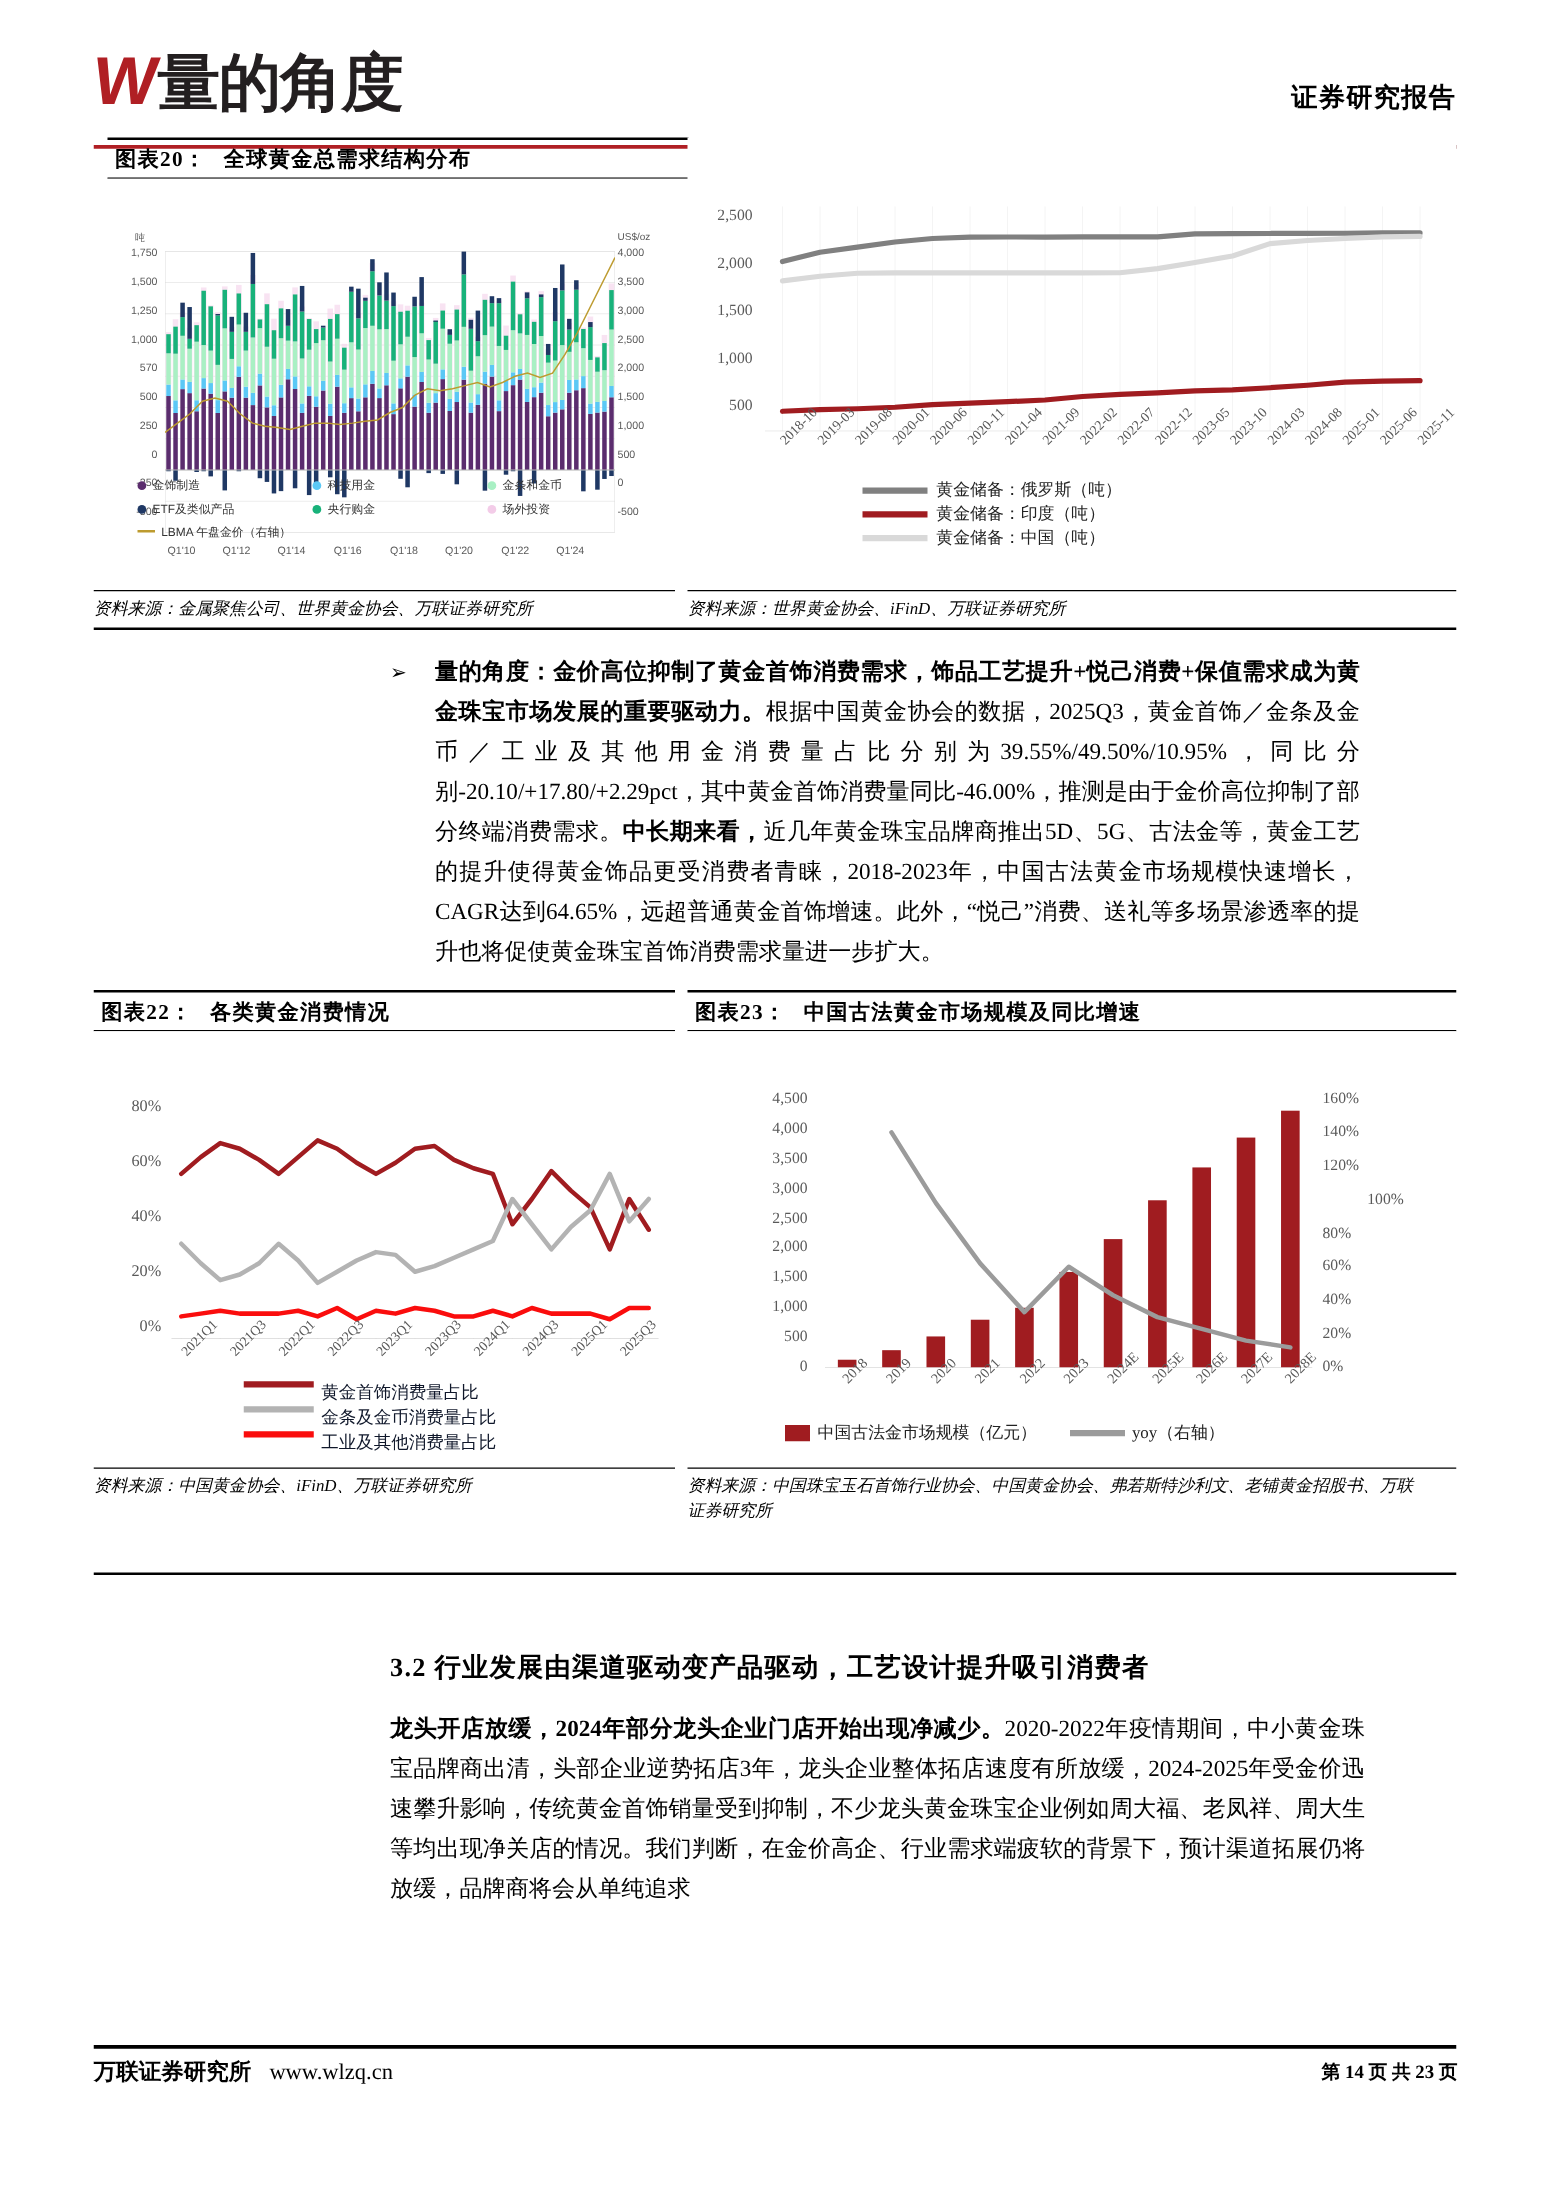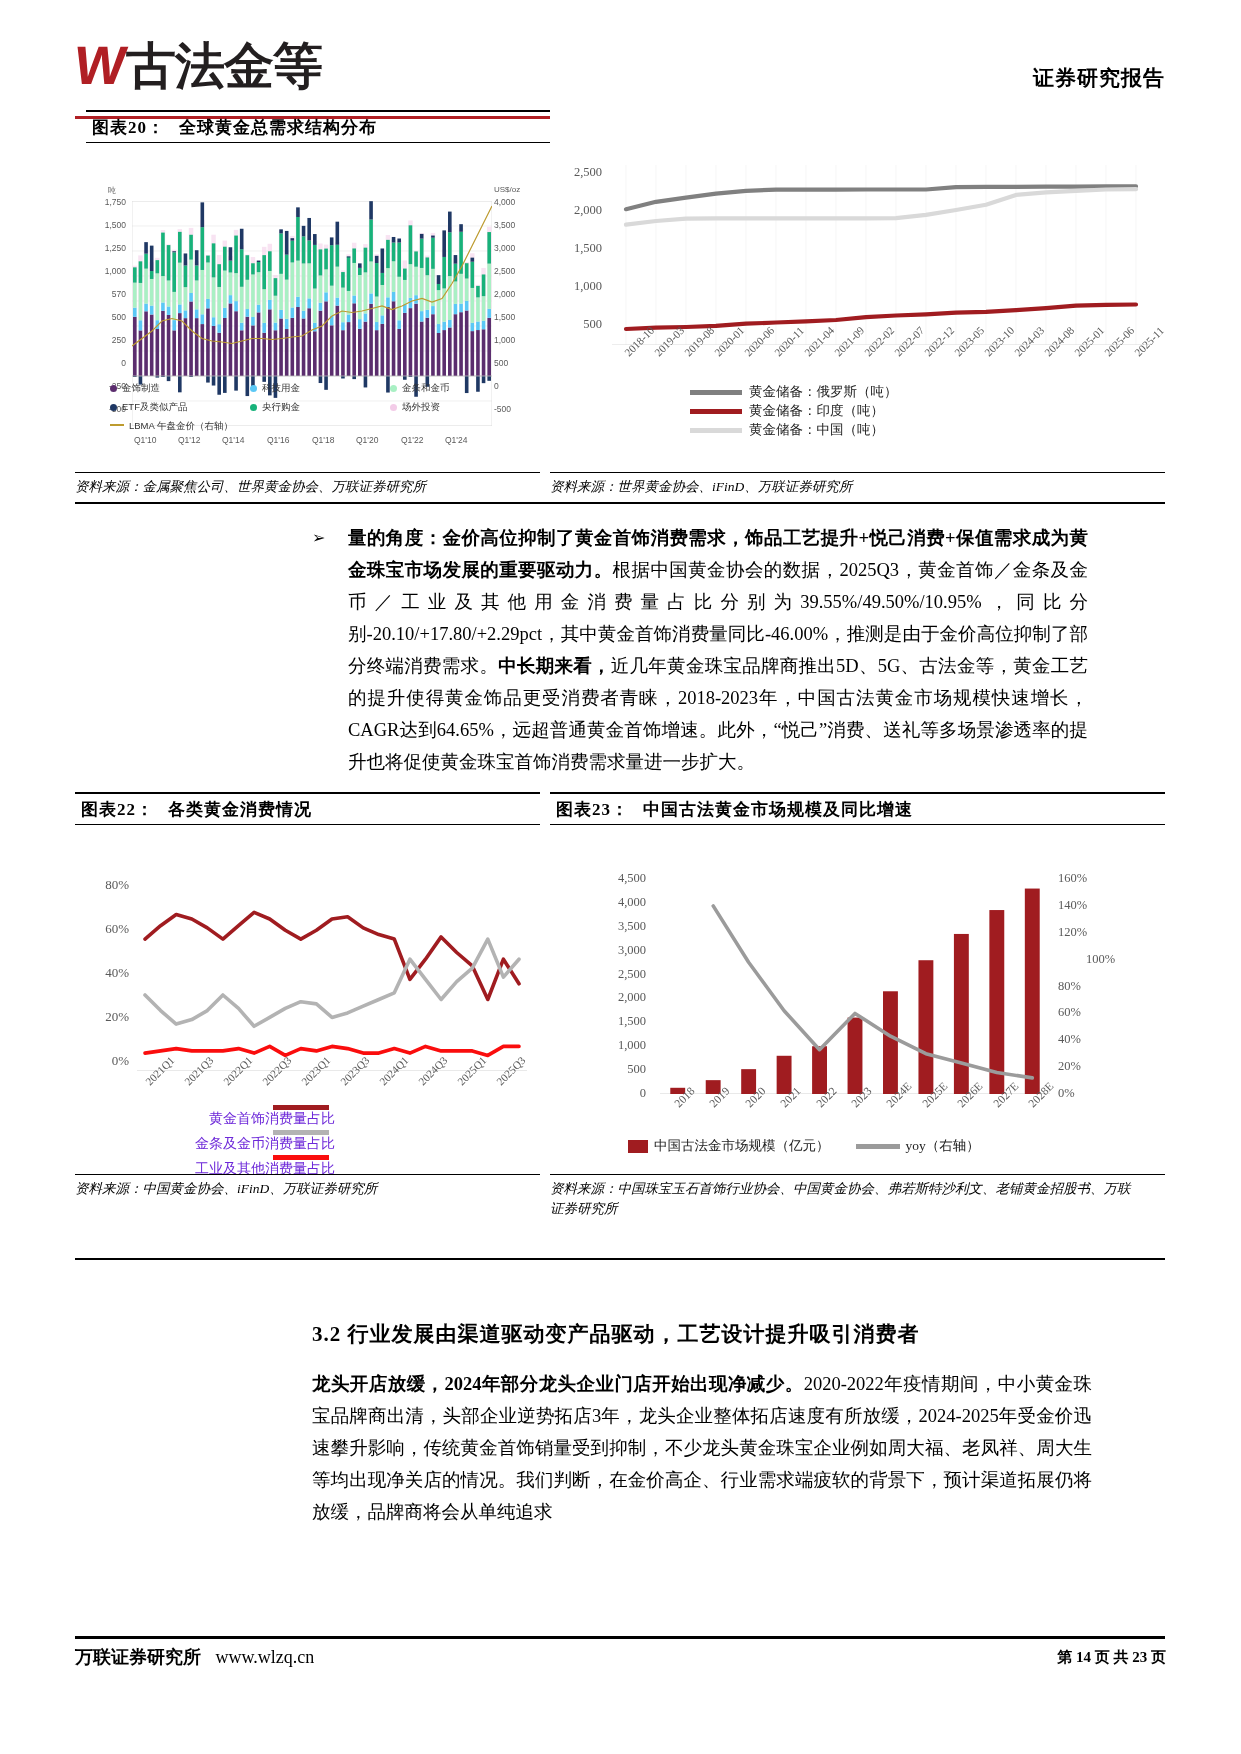--- a/index.html
+++ b/index.html
@@ -33,21 +33,21 @@
 
   
   .c21 .ytick{position:absolute;font-family:"Liberation Serif",serif;font-size:12.5px;color:#595959;text-align:right;width:46px;}
   .c21 .xt{position:absolute;font-family:"Liberation Serif",serif;font-size:11px;color:#595959;transform:rotate(-45deg);transform-origin:left top;white-space:nowrap;}
   .c21 .lgrow{display:flex;align-items:center;font-family:"Liberation Serif",serif;font-size:13.5px;color:#222;margin:1px 0;}
   .c21 .lgline{width:52px;height:5px;margin-right:7px;}
 
   
   .c22 .ytick{position:absolute;font-family:"Liberation Serif",serif;font-size:13px;color:#595959;text-align:right;width:44px;}
   .c22 .xt{position:absolute;font-family:"Liberation Serif",serif;font-size:11px;color:#595959;transform:rotate(-45deg);transform-origin:left top;white-space:nowrap;}
-  .c22 .lgrow{display:flex;align-items:flex-end;font-family:"Liberation Serif",serif;font-size:14px;color:#6d28d9;margin:2px 0;flex-direction:column;}
+  .c22 .lgrow{display:flex;align-items:flex-start;font-family:"Liberation Serif",serif;font-size:14px;color:#0f172a;margin:2px 0;}
   .c22 .lgline{width:56px;height:5px;margin-right:6px;}
 
   
   .c23 .ytick{position:absolute;font-family:"Liberation Serif",serif;font-size:12.5px;color:#595959;text-align:right;width:48px;}
   .c23 .rtick{position:absolute;font-family:"Liberation Serif",serif;font-size:12.5px;color:#595959;text-align:left;width:48px;}
   .c23 .xt{position:absolute;font-family:"Liberation Serif",serif;font-size:11.5px;color:#595959;transform:rotate(-45deg);transform-origin:left top;white-space:nowrap;}
   .c23 .lgrow{display:flex;align-items:center;font-family:"Liberation Serif",serif;font-size:13.5px;color:#222;}
   .c23 .lgbox{width:20px;height:13px;margin-right:6px;}
   .c23 .lgline{width:44px;height:5px;margin-right:6px;}
 
@@ -63,21 +63,21 @@
   .ftr-right{position:absolute;right:75px;top:1648px;font-family:"Liberation Serif",serif;font-weight:bold;font-size:15px;}
 </style>
 </head>
 <body>
 
 <div class="page">
 
   <div class="hdr">
     <div class="logo">
       <span class="logo-w">W</span>
-      <span class="logo-cn">古法金等</span>
+      <span class="logo-cn">量的角度</span>
     </div>
     <div class="hdr-right">证券研究报告</div>
     <div class="hdr-rule"></div>
     <div class="hdr-rule2"></div>
   </div>
 
   <div class="exh" style="left:86px;top:110px;width:465px;height:362px;">
     <div class="exh-title-bar">
       <span class="exh-title">图表20：</span>
       <span class="exh-title" style="padding-left:14px;">全球黄金总需求结构分布</span>
@@ -707,21 +707,21 @@
             <div class="ytick" style="left: 48px; top: 165.444px;">2,000</div>
             <div class="ytick" style="left: 48px; top: 189.333px;">1,500</div>
             <div class="ytick" style="left: 48px; top: 213.222px;">1,000</div>
             <div class="ytick" style="left: 48px; top: 237.111px;">500</div>
             <div class="ytick" style="left: 48px; top: 261px;">0</div>
           </div>
         <div id="c23r">
             <div class="rtick" style="left: 508px; top: 46px;">160%</div>
             <div class="rtick" style="left: 508px; top: 72.875px;">140%</div>
             <div class="rtick" style="left: 508px; top: 99.75px;">120%</div>
-            <div class="rtick" style="left: 536px; top: 126.625px;">100%</div>
+            <div class="rtick" style="left: 525px; top: 126.625px; text-align: right;">100%</div>
             <div class="rtick" style="left: 508px; top: 153.5px;">80%</div>
             <div class="rtick" style="left: 508px; top: 180.375px;">60%</div>
             <div class="rtick" style="left: 508px; top: 207.25px;">40%</div>
             <div class="rtick" style="left: 508px; top: 234.125px;">20%</div>
             <div class="rtick" style="left: 508px; top: 261px;">0%</div>
           </div>
         <svg id="svg23" width="390" height="215" viewBox="0 0 390 215" style="position:absolute;left:110px;top:54px;">
             <line x1="0" y1="215" x2="390" y2="215" stroke="#c8c8c8" stroke-width="0.8"></line>
             <rect x="10.281818181818181" y="208.7888888888889" width="14.89090909090909" height="6.211111111111109" fill="#a01c20"></rect>
             <rect x="45.736363636363635" y="201.14444444444445" width="14.89090909090909" height="13.855555555555554" fill="#a01c20"></rect>

